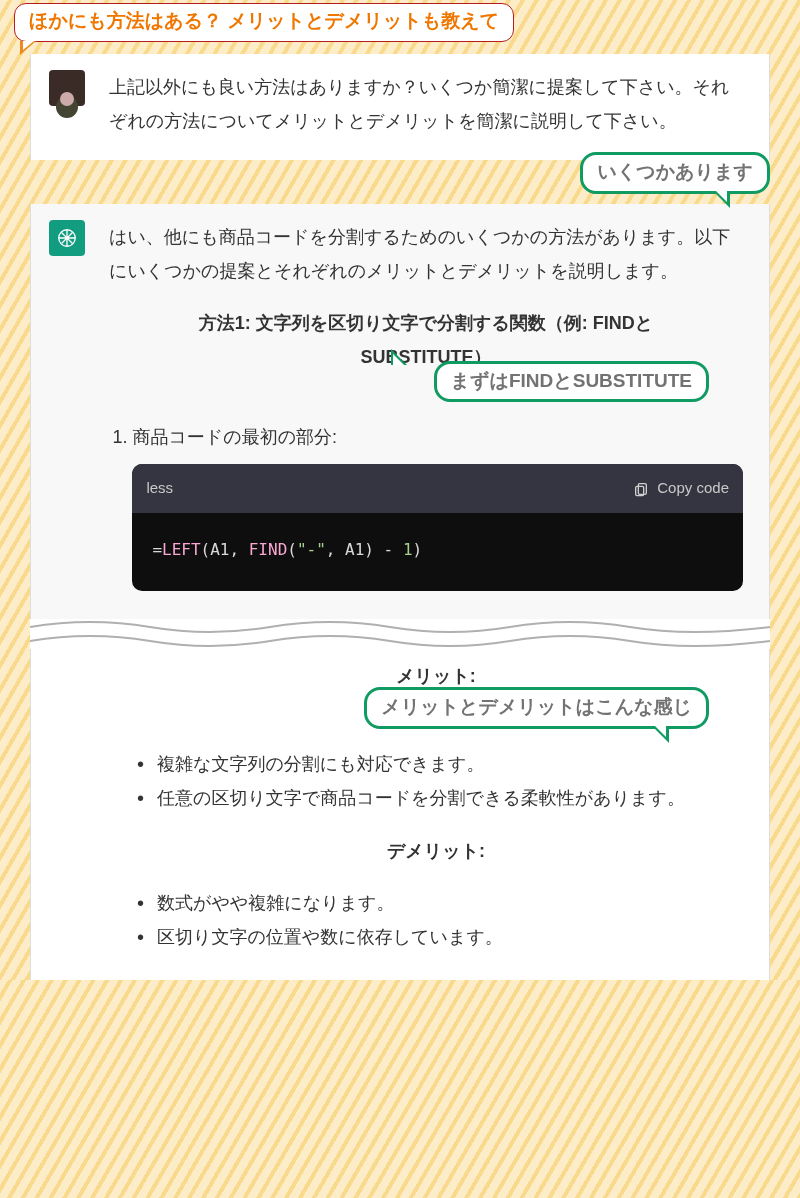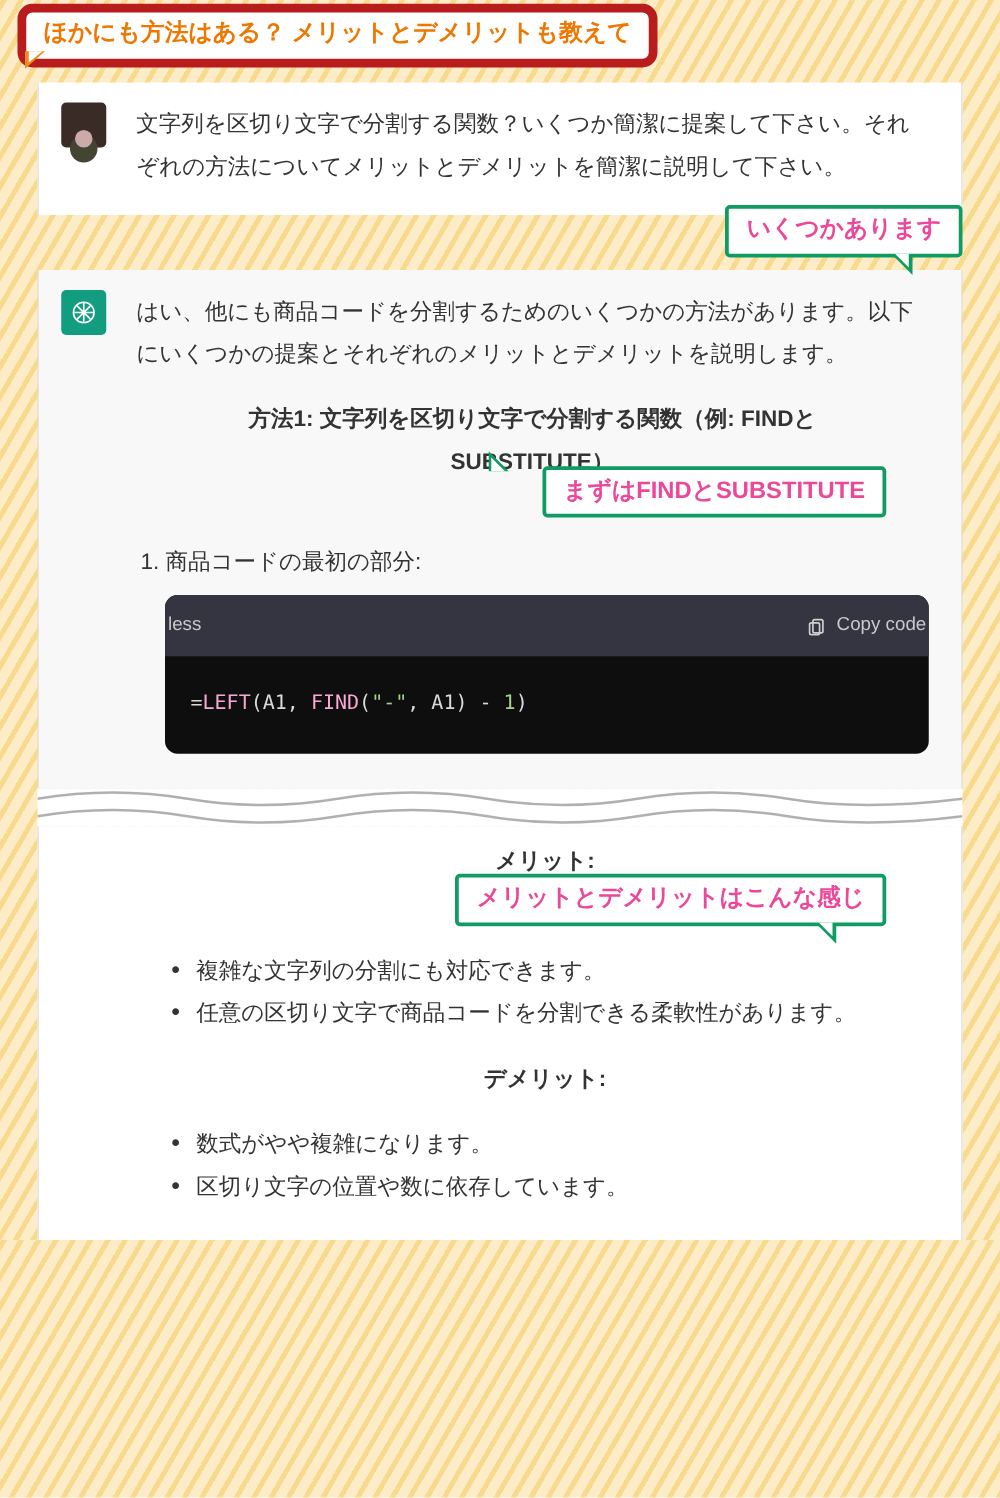--- a/index.html
+++ b/index.html
@@ -16,21 +16,21 @@
     border-right: 1px solid #ddd;
   }
 
   
   .callout-top {
     position: relative;
     margin: 3px 0 12px 14px;
   }
   .callout-top-bubble {
     display: inline-block;
-    border: 7px solid #b91c1c;
+    border: 1px solid #b91c1c;
     background: #fff;
     color: #ef7700;
     font-weight: 700;
     font-size: 19px;
     padding: 5px 14px 7px;
     border-radius: 12px;
     line-height: 1.3;
   }
   .callout-top-tail {
     position:absolute;
@@ -58,25 +58,25 @@
   .ai-avatar svg{margin:auto}
 
   .ai { background:#f8f8f8; }
 
   .sub-heading-bold { font-weight:700;text-align:center; }
 
   .green-bubble {
     display:inline-block;
     border:3px solid #0f9b61;
     background:#fff;
-    color:#ec4899;
+    color:#737373;
     font-weight:700;
     font-size:19px;
     padding:5px 14px 6px;
-    border-radius:4px;
+    border-radius:16px;
     line-height:1.3;
   }
   .bubble-wrap { text-align:right; position:relative; }
   .bubble-wrap .tail, .bubble-wrap .tail-inner{
     position:absolute;width:0;height:0;
   }
   .bubble-1 { margin: -8px 30px 10px 0; }
   .bubble-1 .tail{ right:40px; top:40px;
     border-top:16px solid #0f9b61;border-left:16px solid transparent;}
   .bubble-1 .tail-inner{ right:43px; top:39px;
@@ -101,21 +101,21 @@
     background:#0e0e0e;
     color:#d9d9d9;
     font-family: ui-monospace, Menlo, Consolas, monospace;
     font-size:16px;
   }
   .code-header{
     background:#343540;
     color:#c9c9c9;
     display:flex;justify-content:space-between;align-items:center;
     font-family:-apple-system,sans-serif;font-size:15px;
-    padding:10px 2px;
+    padding:10px 14px;
   }
   .copy-btn{display:flex;align-items:center;gap:8px;cursor:pointer;}
   .code-body{padding:22px 20px 26px;white-space:pre;}
   .tok-func{color:#f9a8d4;}
   .tok-str{color:#a5d28b;}
   .tok-num{color:#a5d28b;}
 
   ol { padding-left: 1.3em; }
   ol li { margin-bottom:6px; }
 
@@ -138,21 +138,21 @@
 
 <div class="callout-top">
   <span class="callout-top-bubble">ほかにも方法はある？ メリットとデメリットも教えて</span>
   <span class="callout-top-tail"></span>
   <span class="callout-top-tail-inner"></span>
 </div>
 
 <div class="content-panel">
   <div class="msg">
     <div class="avatar user-avatar"></div>
-    <div class="body">文字列を区切り文字で分割する関数？いくつか簡潔に提案して下さい。それぞれの方法についてメリットとデメリットを簡潔に説明して下さい。</div>
+    <div class="body">上記以外にも良い方法はありますか？いくつか簡潔に提案して下さい。それぞれの方法についてメリットとデメリットを簡潔に説明して下さい。</div>
   </div>
 </div>
 
 <div class="bubble-wrap bubble-1">
   <span class="green-bubble">いくつかあります</span>
   <span class="tail"></span><span class="tail-inner"></span>
 </div>
 
 <div class="content-panel">
   <div class="msg ai">

